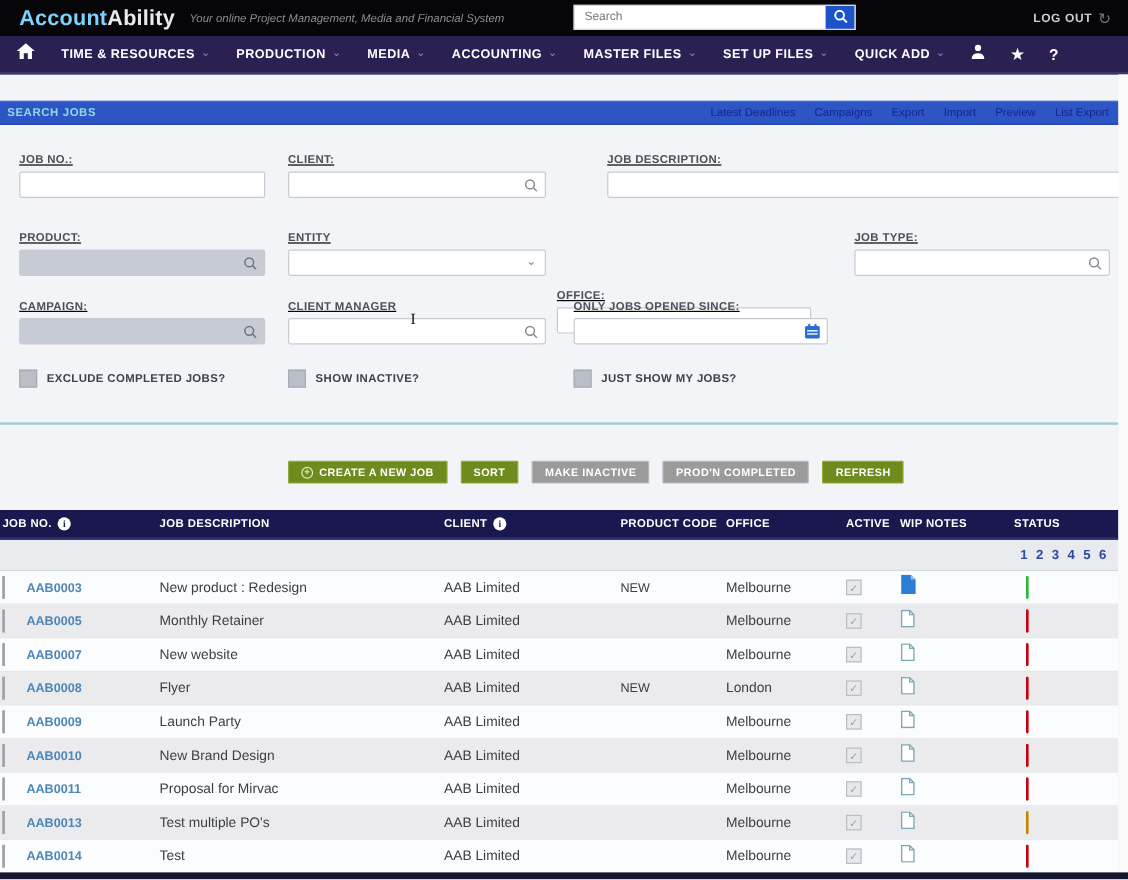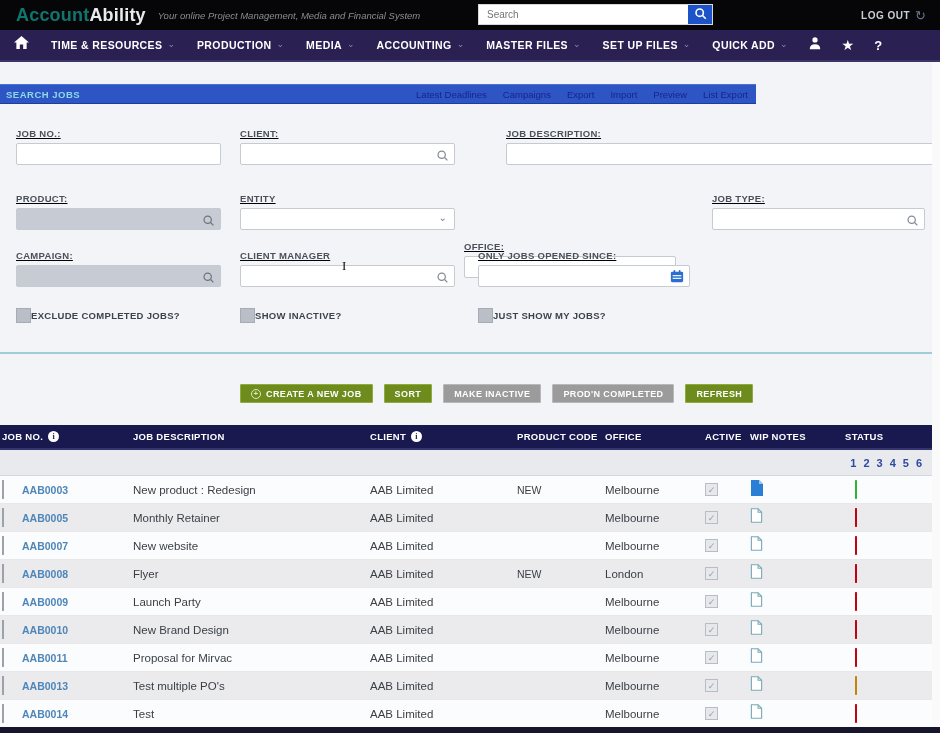--- a/index.html
+++ b/index.html
@@ -2,56 +2,56 @@
 <html><head>
 <meta charset="utf-8">
 <style>
   * { margin:0; padding:0; box-sizing:border-box; font-family:"Liberation Sans", sans-serif; }
   body { background:#e9eaee; }
   .root { position:relative; width:940px; height:733px; background:#f2f4f7; overflow:hidden; }
 
   
   .topbar { position:absolute; top:0; left:0; width:940px; height:30px; background:#060608; display:flex; align-items:center; }
   .logo { margin-left:16px; font-size:18px; font-weight:bold; letter-spacing:.2px; white-space:nowrap; }
-  .logo .p1 { color:#0f766e; }
+  .logo .p1 { color:#7dd3fc; }
   .logo .p2 { color:#e8eaee; }
   .tagline { margin-left:12px; font-size:9.5px; font-style:italic; color:#8b8d92; white-space:nowrap; }
   .searchwrap { position:absolute; left:478px; top:4px; width:235px; height:21px; background:#fff; display:flex; border:1px solid #d8d8d8; }
   .searchwrap input { flex:1; border:none; outline:none; font-size:10px; padding:0 8px; color:#222; background:transparent; }
   .searchbtn { width:24px; height:100%; background:#1d53c8; border:none; display:flex; align-items:center; justify-content:center; cursor:pointer; }
   .logout { position:absolute; right:14px; top:0; height:30px; display:flex; align-items:center; gap:5px; }
   .logout .txt { color:#c9cdd6; font-size:10px; font-weight:bold; letter-spacing:.5px; }
   .logout .ic { color:#6d7486; font-size:13px; line-height:1; }
 
   
   .navbar { position:absolute; top:30px; left:0; width:940px; height:32px; background:#2a2152; display:flex; align-items:center; border-bottom:2px solid #3c3568; }
   .nav-home { margin-left:14px; display:flex; align-items:center; cursor:pointer; }
   .nav-item { display:flex; align-items:center; gap:5px; margin-left:22px; cursor:pointer; }
   .nav-item .lbl { color:#fff; font-size:10.5px; font-weight:bold; letter-spacing:.4px; white-space:nowrap; }
   .nav-item .chev { color:#8f87b5; font-size:9px; line-height:1; margin-top:-2px; }
   .nav-ico { margin-left:20px; color:#fff; cursor:pointer; display:flex; align-items:center; }
   .nav-ico.star { font-size:14px; }
   .nav-ico.help { font-size:13px; font-weight:bold; }
 
   
-  .titlebar { position:absolute; top:84px; left:0; width:756px; height:20px; background:#2e55c4; display:flex; align-items:center; border-top:1px solid #4a6fd6; border-bottom:1px solid #1d3da0; }
+  .titlebar { position:absolute; top:84px; left:0; width:932px; height:20px; background:#2e55c4; display:flex; align-items:center; border-top:1px solid #4a6fd6; border-bottom:1px solid #1d3da0; }
   .titlebar .title { margin-left:6px; color:#8fd8e8; font-size:9.5px; font-weight:bold; letter-spacing:.5px; }
   .titlebar .links { margin-left:auto; margin-right:8px; display:flex; gap:16px; }
   .titlebar .links a { color:#16258f; font-size:9.5px; font-weight:normal; text-decoration:none; cursor:pointer; white-space:nowrap; }
 
   
   .fgroup { position:absolute;text-decoration:underline; }
   .flabel { font-size:9.5px; font-weight:bold; color:#4a505a; letter-spacing:.3px; margin-bottom:4px; white-space:nowrap; }
   .fctl { position:relative; height:22px; background:#fff; border:1px solid #c6cad1; border-radius:2px; display:flex; align-items:center; }
   .fctl input { flex:1; border:none; outline:none; background:transparent; font-size:11px; padding:0 6px; color:#333; min-width:0; }
   .fctl.disabled { background:#c7ccd4; }
   .fctl .mag { position:absolute; right:5px; top:4px; }
   .fctl .chev { position:absolute; right:7px; top:3px; color:#7d838c; font-size:10px; }
   .fctl .cal { position:absolute; right:5px; top:3px; }
-  .cbrow { position:absolute; display:flex; align-items:center; gap:0; }
+  .cbrow { position:absolute; display:flex; align-items:center; gap:8px; }
   .cbbox { width:15px; height:15px; background:#b9bec7; border:1px solid #a6abb4; cursor:pointer; }
   .cblabel { font-size:9.5px; font-weight:bold; color:#3d434d; letter-spacing:.3px; white-space:nowrap; }
   .divider { position:absolute; top:352px; left:0; width:932px; height:2px; background:#a0cdd6; }
   .ibeam { position:absolute; left:342px; top:258px; font-family:"Liberation Serif", serif; font-size:13px; color:#111; pointer-events:none; }
 
   
   .btnrow { position:absolute; top:384px; left:240px; display:flex; gap:11px; }
   .btn { height:19px; padding:0 10px; display:flex; align-items:center; gap:5px; font-size:9px; font-weight:bold; color:#fff; letter-spacing:.4px; cursor:pointer; border-radius:1px; white-space:nowrap; }
   .btn.olive { background:#6e8b1d; border:1px solid #91ab37; }
   .btn.gray  { background:#9b9b9b; border:1px solid #b8b8b8; }

